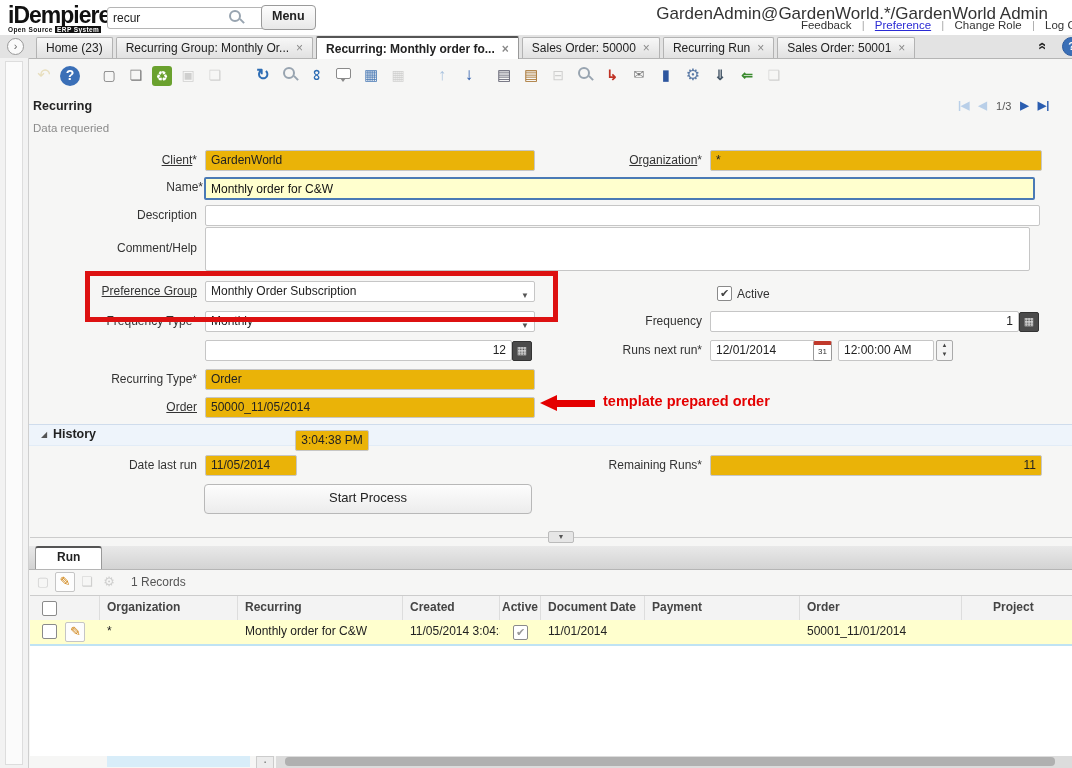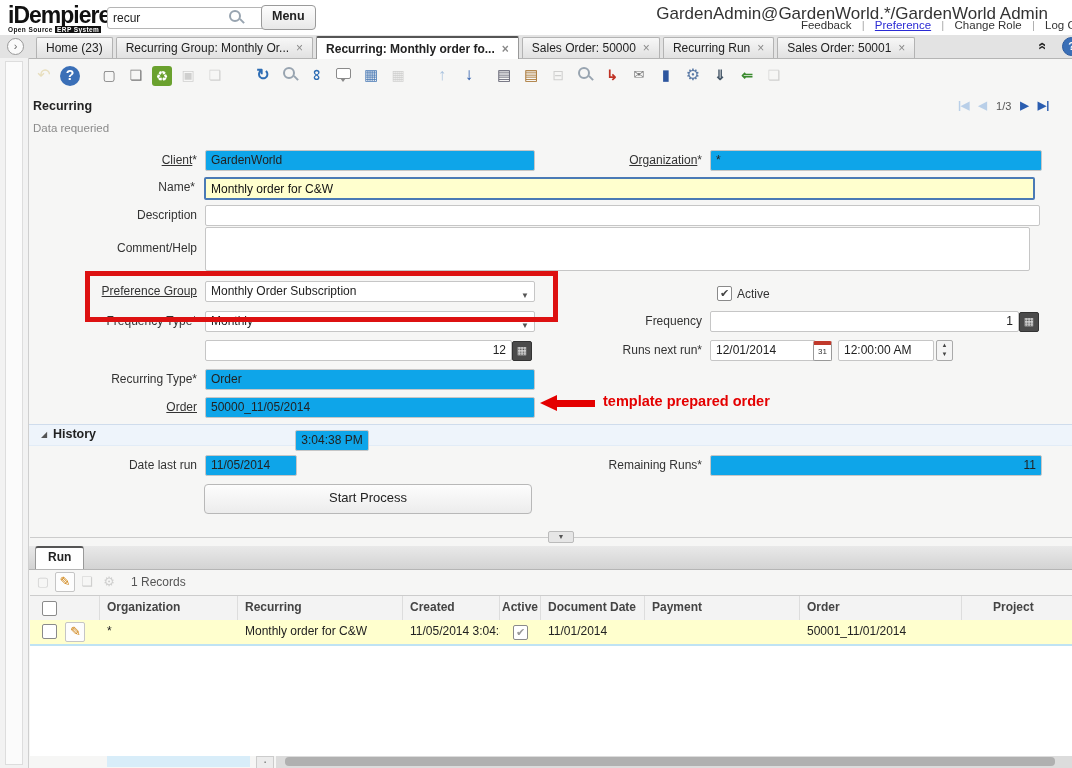--- a/index.html
+++ b/index.html
@@ -57,21 +57,21 @@
   #recnav{position:absolute;left:958px;top:99px;display:flex;align-items:center;gap:9px;font-size:11px;}
   .nav-faded{color:#b9cfe8;font-weight:bold;}
   .nav-on{color:#2a5db0;font-weight:bold;}
   .nav-pos{color:#555;}
   
   .win-title{position:absolute;left:33px;top:99px;font-weight:bold;font-size:12.5px;color:#222;}
   .status{position:absolute;left:33px;top:122px;font-size:11.5px;color:#8b8b8b;}
   .lbl{position:absolute;height:20px;line-height:20px;text-align:right;color:#333;font-size:12px;white-space:nowrap;}
   .lbl u{text-decoration:underline;}
   .field{position:absolute;height:17px;line-height:17px;padding:1px 5px;border:1px solid #c6c6c6;border-radius:2px;background:#fff;font-size:12px;color:#222;white-space:nowrap;overflow:hidden;}
-  .ro{background:#0ea5e9;}
+  .ro{background:#eab308;}
   .num{text-align:right;}
   .dd-arrow{position:absolute;right:5px;top:5px;font-size:8px;color:#555;}
   #name-input{position:absolute;left:204px;top:177px;width:817px;height:17px;background:#ffffce;border:2px solid #4a7ab5;border-radius:2px;padding:1px 5px;font-size:12px;font-family:"Liberation Sans",sans-serif;color:#111;}
   #desc-field{left:205px;top:205px;width:823px;}
   #comment-field{position:absolute;left:205px;top:227px;width:823px;height:42px;border:1px solid #c6c6c6;border-radius:2px;background:#fff;}
   .calc{position:absolute;width:18px;height:18px;background:#4b4b4b;border:1px solid #333;border-radius:2px;color:#ddd;font-size:11px;line-height:17px;text-align:center;}
   .cal{position:absolute;width:17px;height:15px;background:#fff;border:1px solid #999;border-top:4px solid #c0392b;border-radius:2px;font-size:8px;line-height:14px;text-align:center;color:#333;}
   .spin{position:absolute;width:15px;height:19px;border:1px solid #aaa;border-radius:2px;background:#f4f4f4;text-align:center;}
   .spin div{font-size:6px;line-height:9px;color:#444;}
   .chk{position:absolute;width:13px;height:13px;border:1px solid #8a8a8a;border-radius:2px;background:#fff;font-size:11px;line-height:12px;text-align:center;color:#444;}
@@ -83,21 +83,21 @@
   
   #anno-box{position:absolute;left:85px;top:271px;width:463px;height:41px;border:5px solid #dd1111;z-index:40;}
   #anno-arrow-shaft{position:absolute;left:556px;top:400px;width:39px;height:7px;background:#e40000;z-index:40;}
   #anno-arrow-head{position:absolute;left:540px;top:395px;width:0;height:0;border-top:8px solid transparent;border-bottom:8px solid transparent;border-right:17px solid #e40000;z-index:40;}
   #anno-note{position:absolute;left:603px;top:393px;font-weight:bold;font-size:14.5px;color:#e40000;z-index:40;}
   
   #split-line{position:absolute;left:30px;top:537px;width:1042px;border-top:1px solid #ccc;}
   #split-handle{position:absolute;left:548px;top:531px;width:24px;height:10px;background:#e6e6e6;border:1px solid #bbb;border-radius:2px;font-size:7px;line-height:9px;text-align:center;color:#555;}
   
   #run-strip{position:absolute;left:29px;top:546px;width:1043px;height:23px;background:linear-gradient(#e9e9e9,#d3d3d3);border-bottom:1px solid #b5b5b5;}
-  #run-tab{position:absolute;left:35px;top:546px;height:21px;padding:0 12px;background:#fff;border:1px solid #999;border-bottom:none;border-top:2px solid #555;border-radius:3px 3px 0 0;font-weight:bold;font-size:12px;line-height:19px;color:#222;}
+  #run-tab{position:absolute;left:35px;top:546px;height:21px;padding:0 21px;background:#fff;border:1px solid #999;border-bottom:none;border-top:2px solid #555;border-radius:3px 3px 0 0;font-weight:bold;font-size:12px;line-height:19px;color:#222;}
   #run-toolbar{position:absolute;left:33px;top:572px;display:flex;align-items:center;}
   .sicon{width:20px;height:20px;margin-right:2px;text-align:center;line-height:19px;font-size:13px;color:#888;border-radius:2px;}
   .sicon.on{border:1px solid #c5c5c5;background:#fdfdfd;color:#cc7a00;width:18px;height:18px;line-height:17px;}
   #rec-count{margin-left:10px;color:#555;font-size:12px;}
   #tbl-head{position:absolute;left:30px;top:595px;width:1042px;height:24px;display:flex;background:#f3f3f3;border-top:1px solid #ccc;border-bottom:1px solid #c9c9c9;}
   .hcell{border-right:1px solid #ddd;font-weight:bold;color:#444;font-size:12px;line-height:23px;padding-left:7px;box-sizing:border-box;overflow:hidden;white-space:nowrap;}
   #tbl-body-bg{position:absolute;left:30px;top:620px;width:1042px;height:136px;background:#fff;}
   #tbl-row{position:absolute;left:30px;top:620px;width:1042px;height:24px;display:flex;background:#ffffce;border-bottom:2px solid #bfe3f4;}
   .rcell{font-size:12px;line-height:23px;padding-left:7px;box-sizing:border-box;overflow:hidden;white-space:nowrap;color:#222;}
   .w-sel{width:70px;} .w-org{width:138px;} .w-rec{width:165px;} .w-cre{width:97px;}
@@ -204,21 +204,21 @@
     <span class="nav-faded">|◀</span>
     <span class="nav-faded">◀</span>
     <span class="nav-pos">1/3</span>
     <span class="nav-on">▶</span>
     <span class="nav-on">▶|</span>
   </div>
   <div class="win-title">Recurring</div>
   <div class="status">Data requeried</div>
 
   <div class="lbl" style="left:30px;top:150px;width:167px;"><u>Client</u><span>*</span></div>
-  <div class="lbl" style="left:28px;top:177px;width:167px;"><span>Name</span><span>*</span></div>
+  <div class="lbl" style="left:36px;top:177px;width:167px;"><span>Name</span><span>*</span></div>
   <div class="lbl" style="left:30px;top:205px;width:167px;"><span>Description</span></div>
   <div class="lbl" style="left:30px;top:238px;width:167px;"><span>Comment/Help</span></div>
   <div class="lbl" style="left:30px;top:281px;width:167px;"><u>Preference Group</u></div>
   <div class="lbl" style="left:30px;top:311px;width:167px;"><span>Frequency Type</span><span>*</span></div>
   <div class="lbl" style="left:30px;top:369px;width:167px;"><span>Recurring Type</span><span>*</span></div>
   <div class="lbl" style="left:30px;top:397px;width:167px;"><u>Order</u></div>
 
   <div class="lbl" style="left:540px;top:150px;width:162px;"><u>Organization</u><span>*</span></div>
   <div class="lbl" style="left:540px;top:311px;width:162px;"><span>Frequency</span></div>
   <div class="lbl" style="left:540px;top:340px;width:162px;"><span>Runs next run</span><span>*</span></div>

